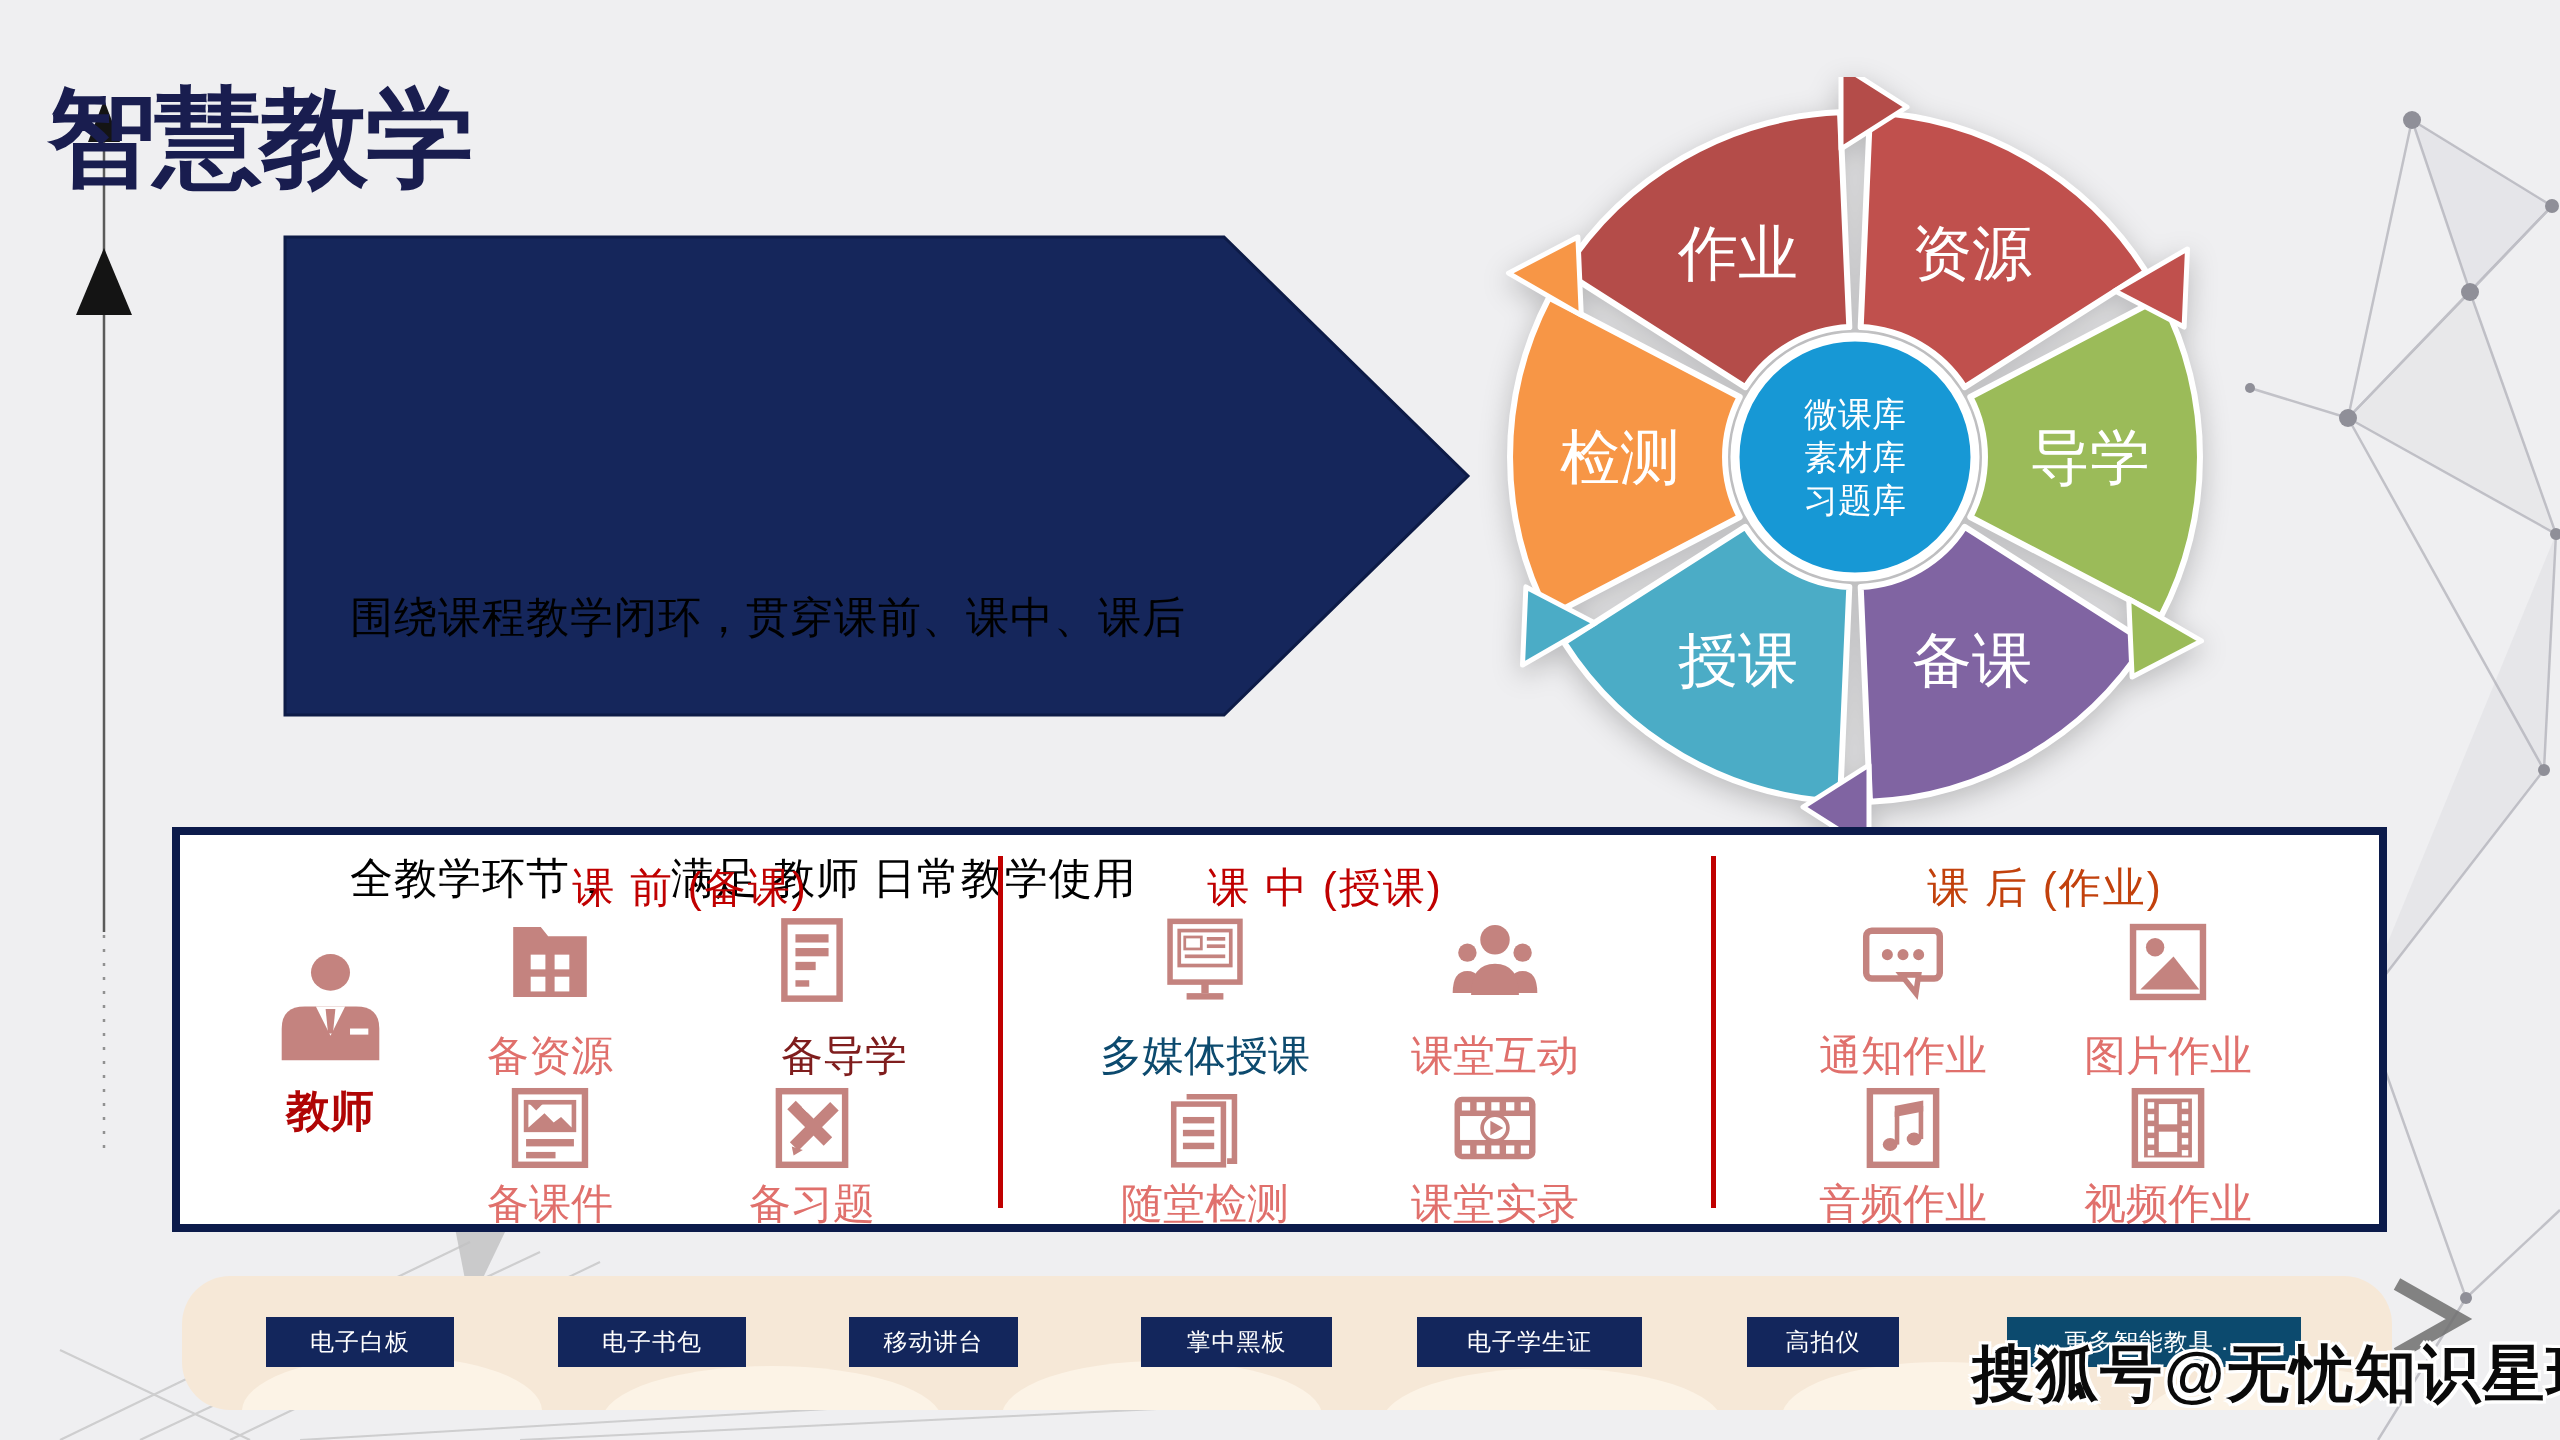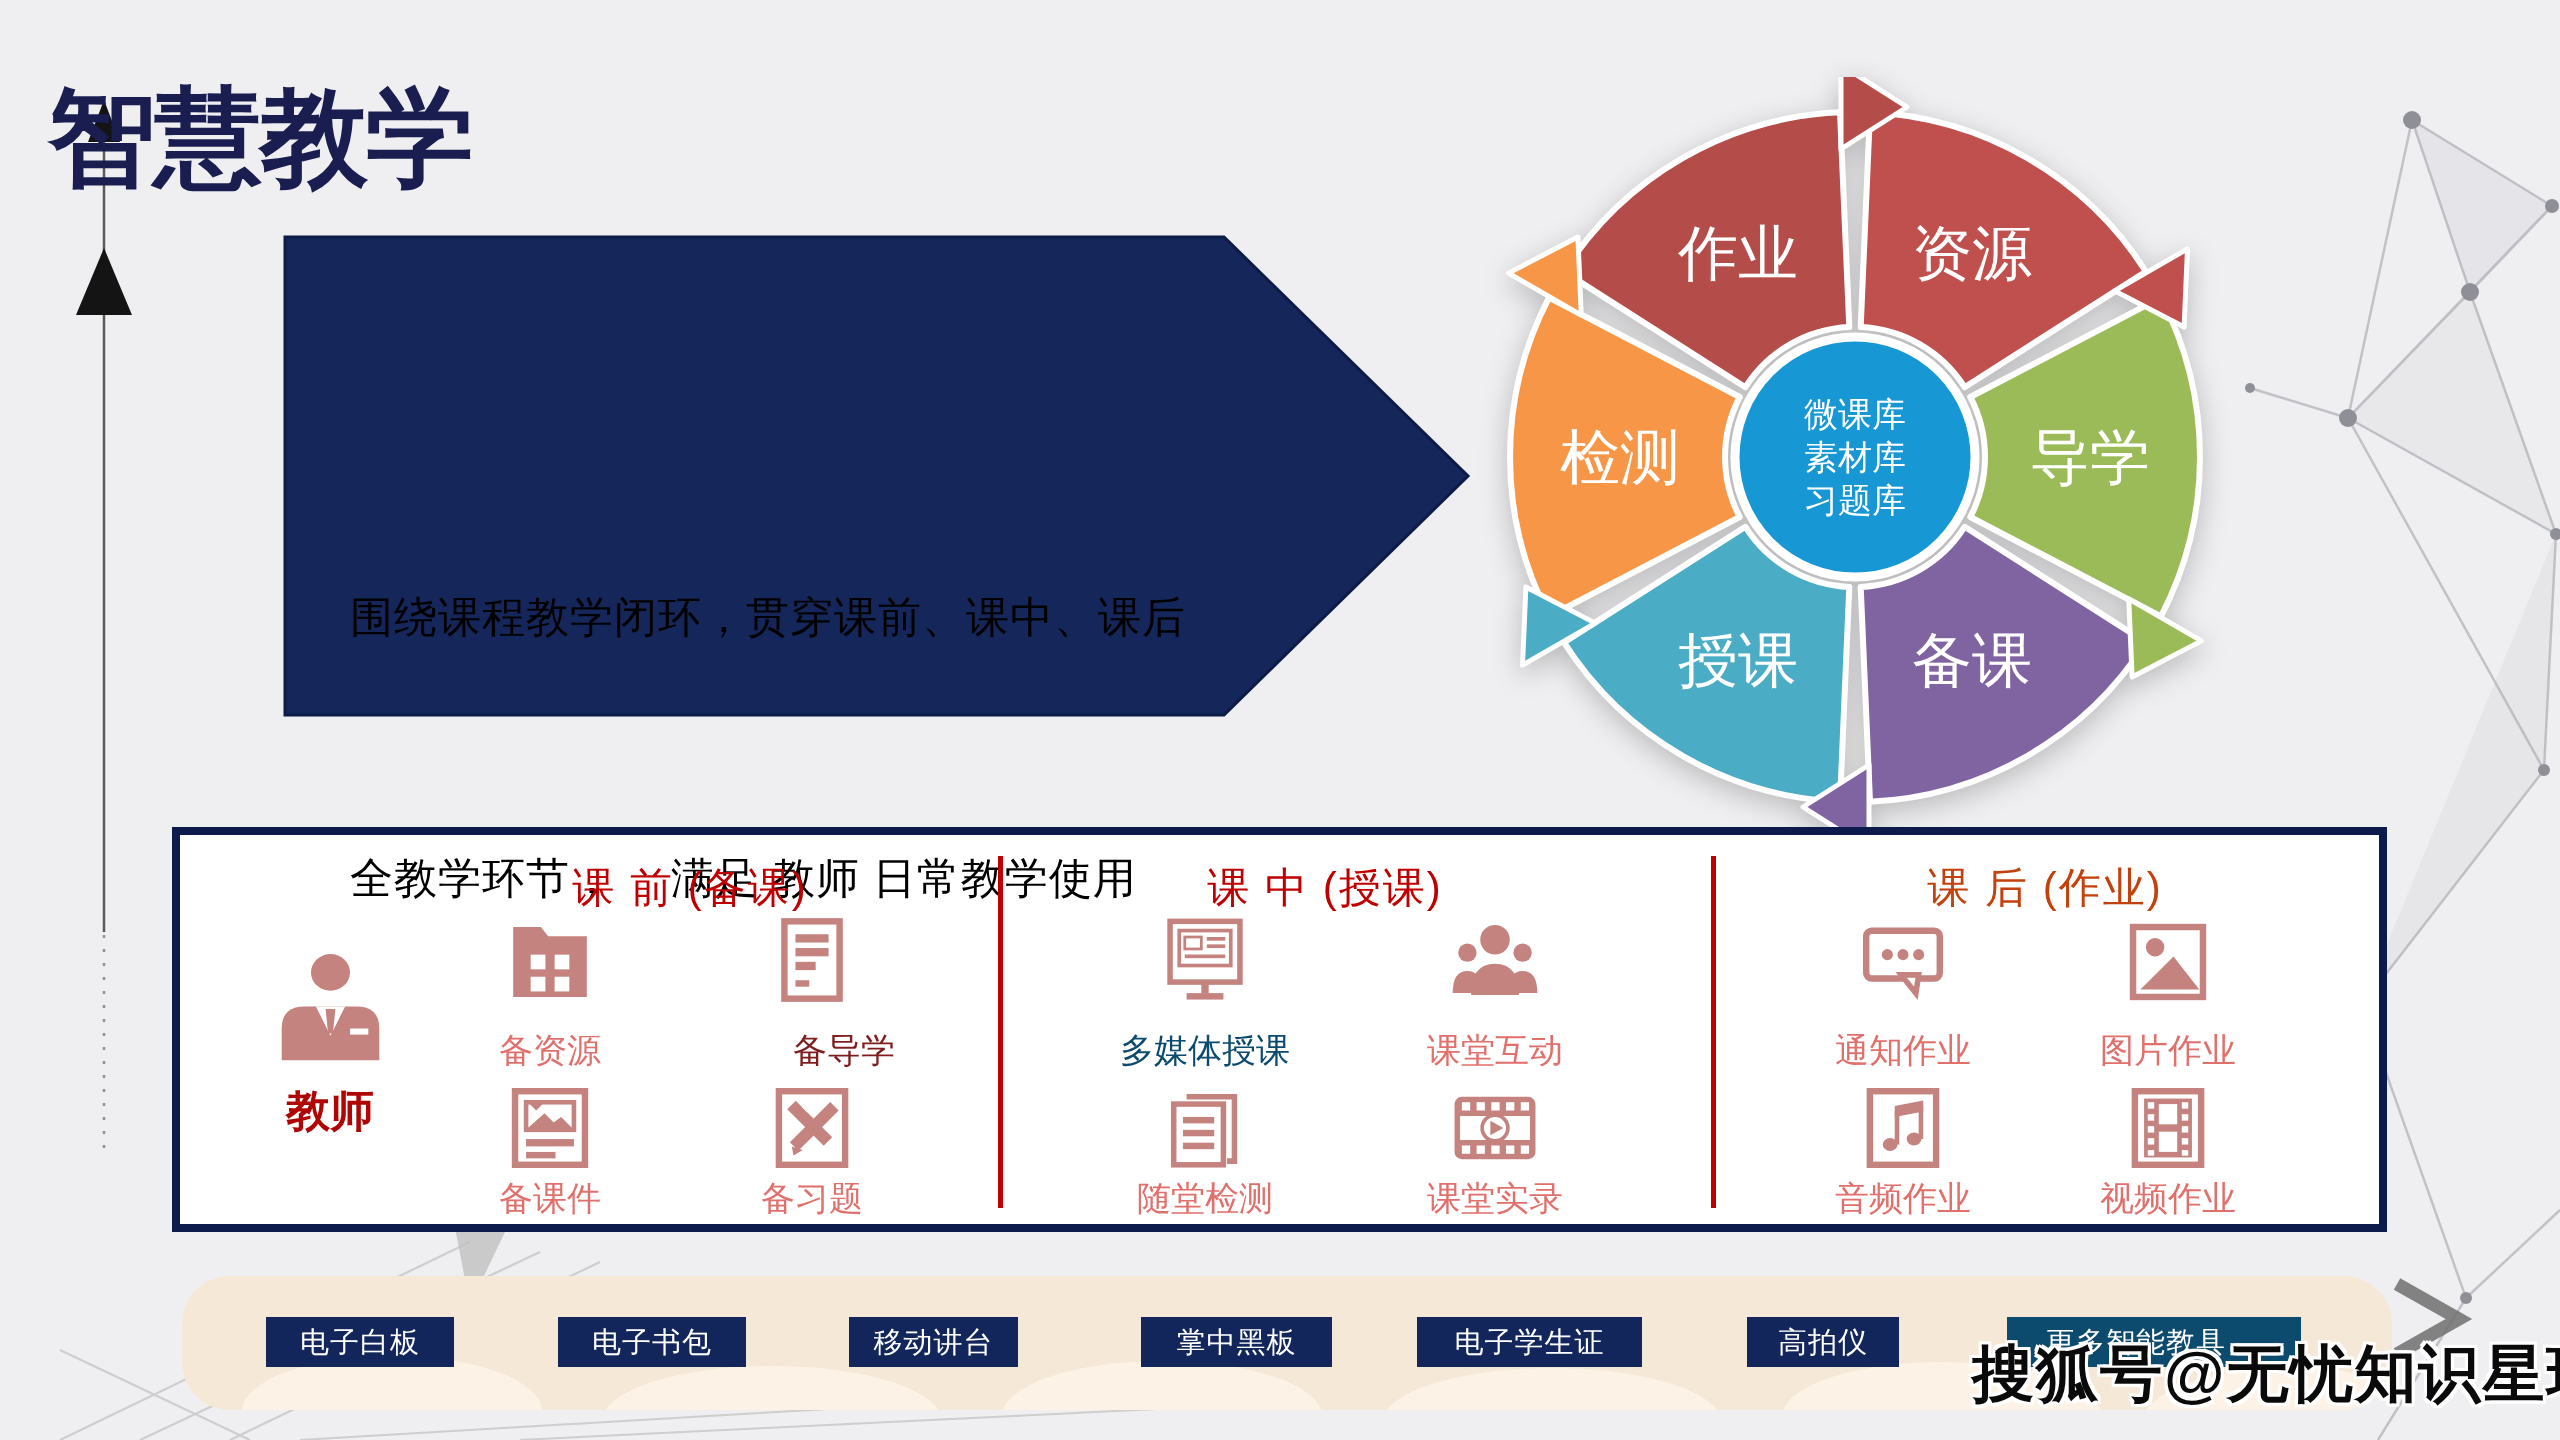--- a/index.html
+++ b/index.html
@@ -19,29 +19,29 @@
   .cycle text{font-family:"Liberation Sans","DejaVu Sans",sans-serif;}
   .seg-label{font-size:60px;fill:#ffffff;}
   .hub-line{font-size:34px;fill:#ffffff;}
   
   .panel{position:absolute;left:172px;top:827px;width:2215px;height:405px;
          background:#ffffff;border:8px solid #0c1b4b;box-sizing:border-box;z-index:2;}
   .sec-h{position:absolute;width:500px;text-align:center;top:860px;font-size:42px;
          letter-spacing:2px;z-index:3;}
   .divider{position:absolute;top:856px;width:5px;height:352px;z-index:3;}
   .cell-icon{position:absolute;width:104px;height:92px;z-index:3;}
-  .cell-lbl{position:absolute;width:280px;text-align:center;font-size:34px;z-index:3;}
+  .cell-lbl{position:absolute;width:280px;text-align:center;font-size:42px;z-index:3;}
   .teach-lbl{position:absolute;left:245px;top:1082px;width:170px;text-align:center;
              font-size:44px;font-weight:700;z-index:3;}
   
   .band{position:absolute;left:182px;top:1276px;width:2210px;height:134px;background:#f6e8d7;
         border-radius:48px;overflow:hidden;z-index:2;}
   .cloud{position:absolute;background:#fcf3e6;border-radius:50%;}
   .dev-btn{position:absolute;top:1317px;height:50px;line-height:50px;text-align:center;
-           color:#ffffff;font-size:29px;letter-spacing:1px;z-index:4;}
+           color:#ffffff;font-size:24px;letter-spacing:1px;z-index:4;}
   
   .watermark{position:absolute;left:1972px;top:1332px;font-size:62px;font-weight:700;
              color:#0a0a0a;letter-spacing:2px;z-index:6;white-space:nowrap;
              text-shadow:-3px -3px 0 #fff,3px -3px 0 #fff,-3px 3px 0 #fff,3px 3px 0 #fff,
                          0 -3px 0 #fff,0 3px 0 #fff,-3px 0 0 #fff,3px 0 0 #fff;}
   .deco{position:absolute;left:0;top:0;z-index:0;}
   .chevron{position:absolute;left:2385px;top:1272px;z-index:3;}
   .ic-stroke{stroke:#c4837f;fill:none;}
   .ic-fill{fill:#c4837f;}
 </style>

